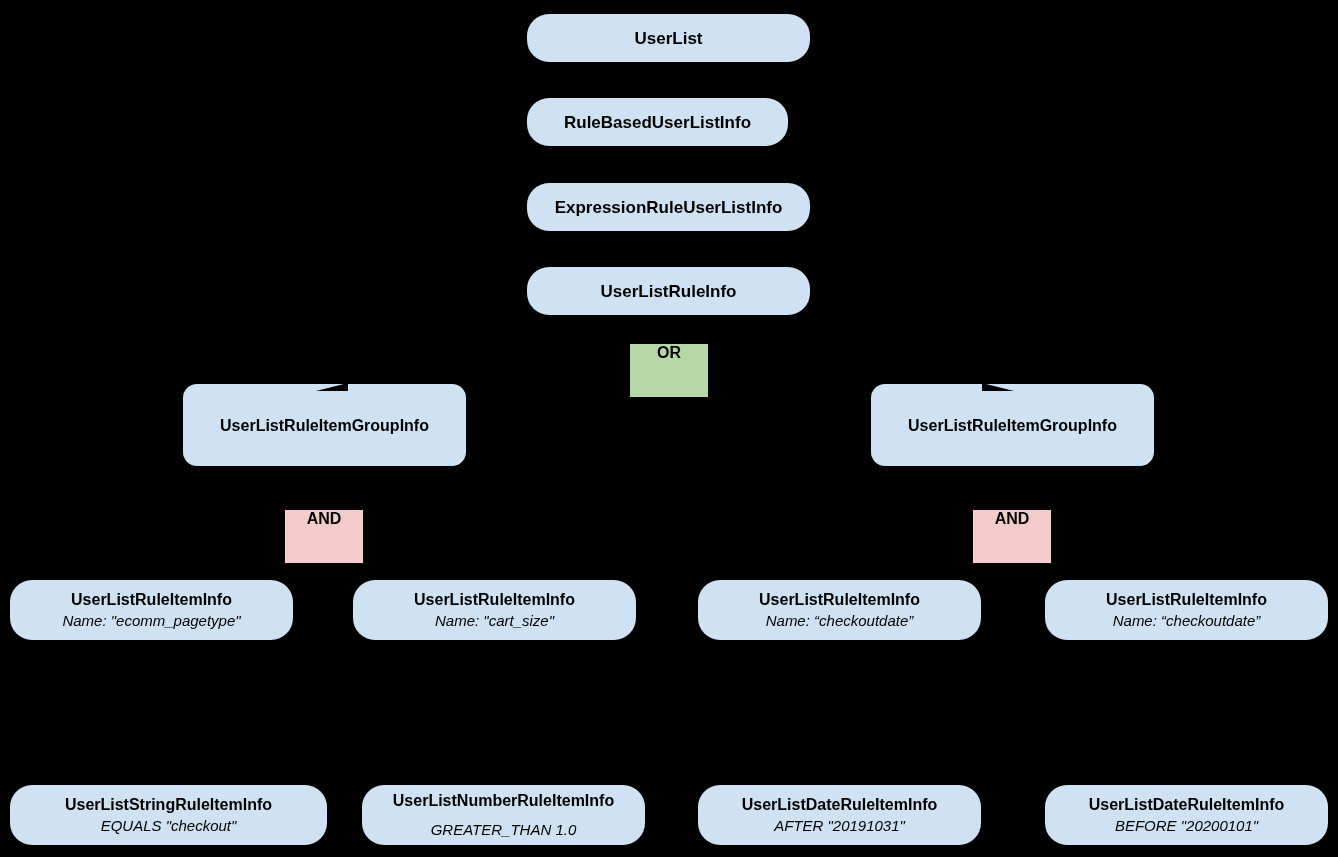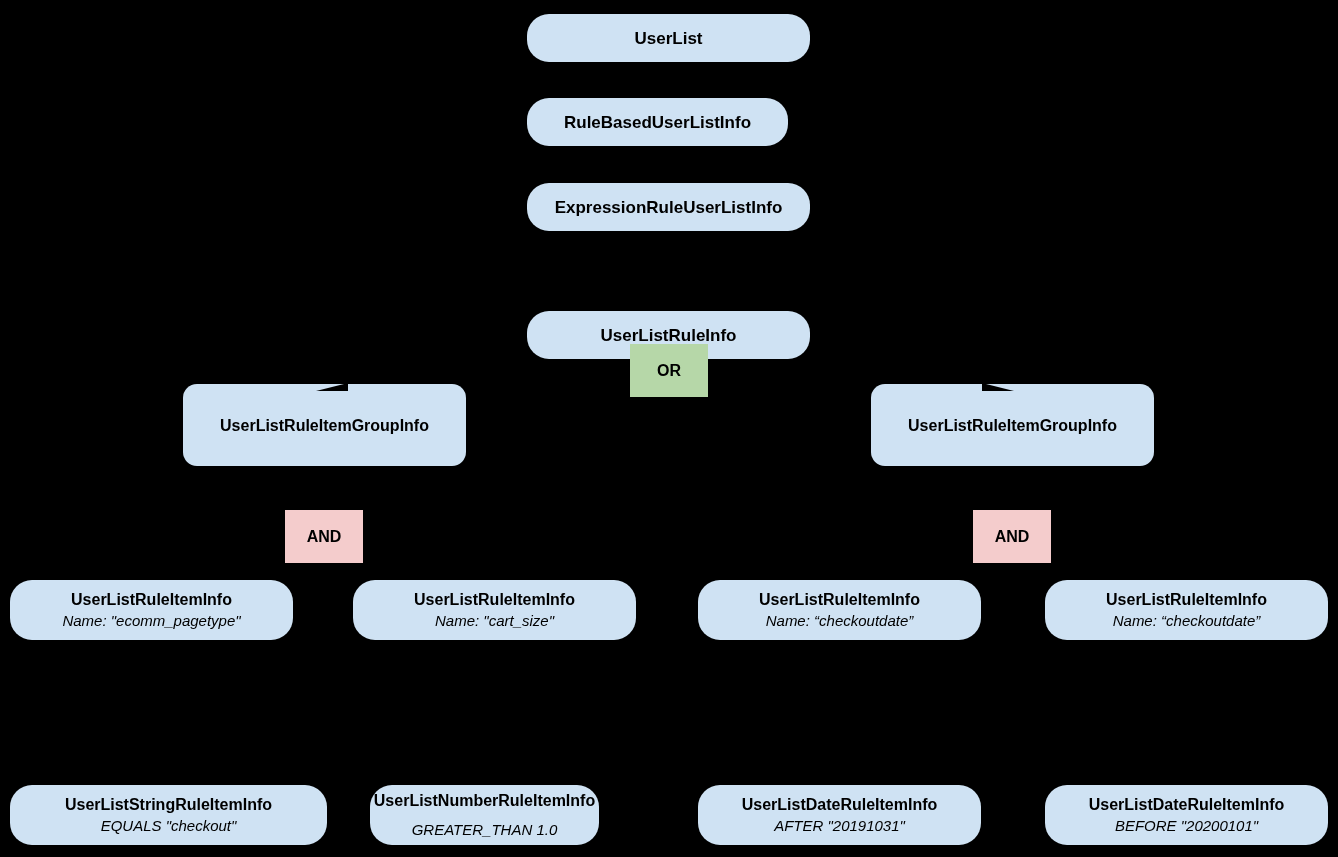--- a/index.html
+++ b/index.html
@@ -16,21 +16,21 @@
     border-radius: 22px;
     display: flex; flex-direction: column;
     align-items: center; justify-content: center;
     text-align: center;
   }
   .node-title { font-weight: 700; font-size: 16px; line-height: 21px; }
   .stack .node-title { font-size: 17px; }
   .node-sub { font-style: italic; font-size: 15px; line-height: 21px; }
   .group-sub { max-width: 228px; }
   .op {
-    display: flex; align-items: center; justify-content: center;
+    display: flex; justify-content: center;
     font-weight: 700; font-size: 16px;
   }
   .op-or  { background: var(--or_bg, #b6d7a8); }
   .op-and { background: var(--and_bg, #f4cccc); }
   .arrowhead {
     background: #000; z-index: 2;
   }
   .arrowhead.left-tip  { clip-path: polygon(0 100%, 100% 0, 100% 100%); }
   .arrowhead.right-tip { clip-path: polygon(0 0, 100% 100%, 0 100%); }
 </style>
@@ -39,21 +39,21 @@
 
 <div class="abs node stack" style="left:527px; top:14px;  width:283px; height:48px;">
   <div class="node-title">UserList</div>
 </div>
 <div class="abs node stack" style="left:527px; top:98px;  width:261px; height:48px;">
   <div class="node-title">RuleBasedUserListInfo</div>
 </div>
 <div class="abs node stack" style="left:527px; top:183px; width:283px; height:48px;text-align:center;">
   <div class="node-title">ExpressionRuleUserListInfo</div>
 </div>
-<div class="abs node stack" style="left:527px; top:267px; width:283px; height:48px;margin-top:44px;">
+<div class="abs node stack" style="left:527px; top:267px; width:283px; height:48px;">
   <div class="node-title">UserListRuleInfo</div>
 </div>
 
 <div class="abs op op-or" style="left:630px; top:344px; width:78px; height:53px;">
   <span>OR</span>
 </div>
 
 <div class="abs node" style="left:183px; top:384px; width:283px; height:82px; border-radius:14px;">
   <div class="node-title">UserListRuleItemGroupInfo</div>
 </div>
@@ -85,21 +85,21 @@
 </div>
 <div class="abs node" style="left:1045px; top:580px; width:283px; height:60px;">
   <div class="node-title">UserListRuleItemInfo</div>
   <div class="node-sub">Name: “checkoutdate”</div>
 </div>
 
 <div class="abs node" style="left:10px;   top:785px; width:317px; height:60px;">
   <div class="node-title">UserListStringRuleItemInfo</div>
   <div class="node-sub">EQUALS "checkout"</div>
 </div>
-<div class="abs node" style="left:370px;  top:785px; width:229px; height:60px;gap:8px;">
+<div class="abs node" style="left:362px;  top:785px; width:283px; height:60px;gap:8px;">
   <div class="node-title">UserListNumberRuleItemInfo</div>
   <div class="node-sub">GREATER_THAN 1.0</div>
 </div>
 <div class="abs node" style="left:698px;  top:785px; width:283px; height:60px;">
   <div class="node-title">UserListDateRuleItemInfo</div>
   <div class="node-sub">AFTER "20191031"</div>
 </div>
 <div class="abs node" style="left:1045px; top:785px; width:283px; height:60px;">
   <div class="node-title">UserListDateRuleItemInfo</div>
   <div class="node-sub">BEFORE "20200101"</div>

